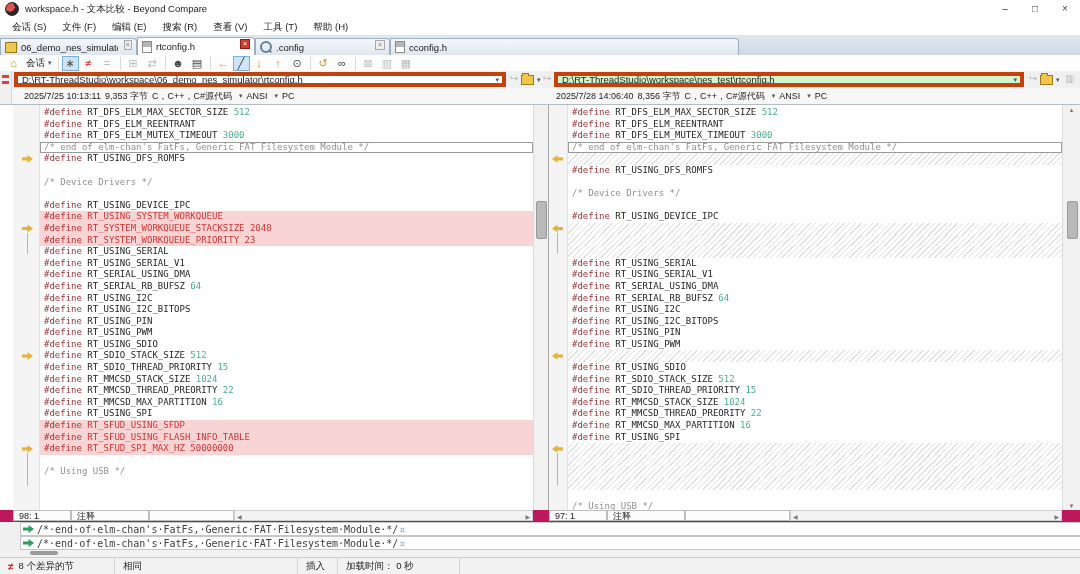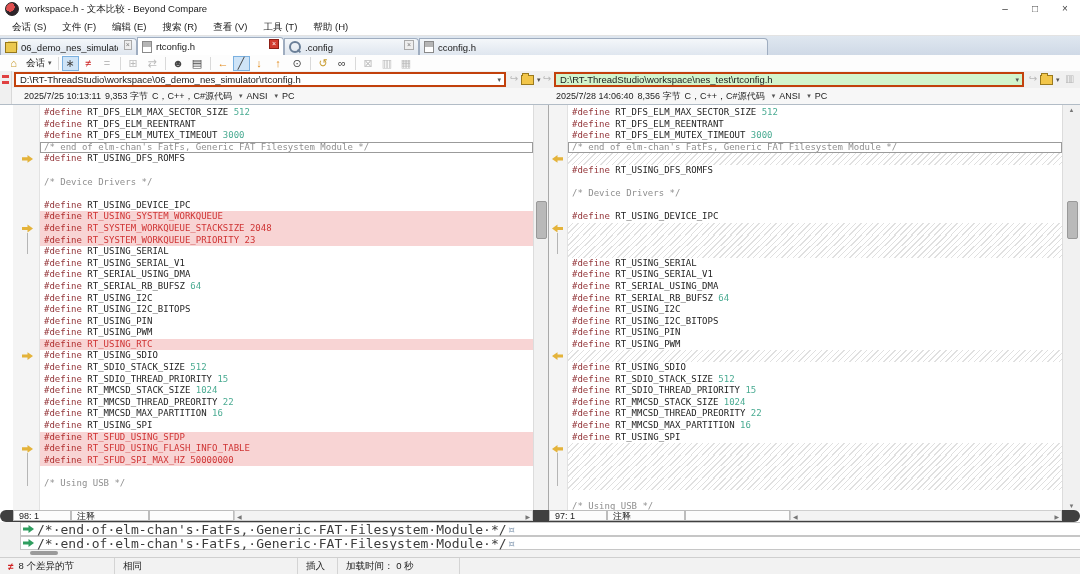--- a/index.html
+++ b/index.html
@@ -26,21 +26,21 @@
   
   .toolbar{position:absolute;left:0;top:55px;width:1080px;height:16px;background:#fdfdfd;display:flex;align-items:center;padding-left:4px;box-sizing:border-box;}
   .tbtn{min-width:17px;height:15px;display:flex;align-items:center;justify-content:center;font-size:11px;color:#444;padding:0 1px;}
   .tbtn.box{background:#cfe4f7;border:1px solid #7ab0e0;box-sizing:border-box;}
   .tbtn.gold{color:#c79a2c;} .tbtn.red{color:#cc2222;} .tbtn.orange{color:#e08818;} .tbtn.gray{color:#bcbcbc;}
   .tsep{width:1px;height:13px;background:#d9d9d9;margin:0 3px;}
   .tlabelbtn{display:flex;align-items:center;height:15px;padding:0 3px;font-size:9.5px;color:#222;}
   .caret{font-size:7px;color:#555;margin-left:3px;}
   
   .pathrow{position:absolute;left:0;top:71px;width:1080px;height:17px;background:#f0f0f0;}
-  .combo{position:absolute;top:1px;height:15px;box-sizing:border-box;border:2px solid #c2410c;background:#fff;display:flex;align-items:center;font-size:9.5px;padding-left:4px;white-space:nowrap;overflow:hidden;}
+  .combo{position:absolute;top:1px;height:15px;box-sizing:border-box;border:4px solid #c2410c;background:#fff;display:flex;align-items:center;font-size:9.5px;padding-left:4px;white-space:nowrap;overflow:hidden;}
   .combo .caret{margin-left:auto;padding-right:3px;}
   .combo.green{background:#d2f5cd;}
   .smicon{position:absolute;top:2px;font-size:10px;color:#b8b8b8;}
   .folderbtn{position:absolute;top:2px;width:20px;height:13px;display:flex;align-items:center;}
   .i-folder{width:11px;height:8px;background:#f2c64a;border:1px solid #9a7a1e;position:relative;}
   .i-folder::before{content:"";position:absolute;top:-3px;left:0;width:5px;height:2px;background:#f2c64a;border:1px solid #9a7a1e;border-bottom:none;}
   
   .inforow{position:absolute;left:0;top:88px;width:1080px;height:16px;background:#f7f7f7;border-bottom:1px solid #c9cfd6;}
   .finfo{position:absolute;top:0;height:16px;display:flex;align-items:center;gap:4px;font-size:9px;color:#1c1c1c;white-space:nowrap;}
   
@@ -59,27 +59,27 @@
   .arr{position:absolute;display:inline-block;width:11px;height:9px;background:#e4b33a;
        clip-path:polygon(0 33%,50% 33%,50% 6%,100% 50%,50% 94%,50% 67%,0 67%);filter:drop-shadow(0 0 0.5px #6e5408);}
   .arr.l{transform:scaleX(-1);}
   .arr.green{background:#2f9e5f;position:static;flex:none;margin:0 3px 0 2px;}
   .conn{position:absolute;width:1px;background:#b5b5b5;}
   .vscroll{position:absolute;top:0;height:406px;background:#f1f1f1;border-left:1px solid #dcdcdc;box-sizing:border-box;}
   .vthumb{position:absolute;left:2px;width:9px;background:#b9b9b9;border:1px solid #999;border-radius:2px;}
   .divider{position:absolute;top:0;width:1px;height:406px;background:#a9a9a9;}
   .sarrow{position:absolute;left:0;width:100%;text-align:center;font-size:6px;color:#777;}
   
-  .panestatus{position:absolute;left:0;top:510px;width:1080px;height:12px;background:#404040;font-size:9px;border-radius:6px;}
+  .panestatus{position:absolute;left:0;top:510px;width:1080px;height:12px;background:#be185d;font-size:9px;}
   .pcell{position:absolute;top:0;height:11px;background:#fcfcfc;border:1px solid #bdbdbd;box-sizing:border-box;line-height:10px;padding-left:5px;}
   .hscroll{position:absolute;top:0;height:11px;background:#f3f3f3;border:1px solid #cfcfcf;box-sizing:border-box;color:#777;font-size:6px;}
   .hscroll .la{position:absolute;left:2px;top:2px;} .hscroll .ra{position:absolute;right:2px;top:2px;}
   
   .detail{position:absolute;left:0;width:1080px;height:14px;background:#f0f0f0;}
-  .dcontent{position:absolute;left:20px;top:0;width:1060px;height:14px;background:#fff;border:1px solid #c6c6c6;border-right:none;box-sizing:border-box;display:flex;align-items:center;font-family:"DejaVu Sans Mono","Liberation Mono",monospace;font-size:13px;color:#3c3c3c;white-space:pre;}
+  .dcontent{position:absolute;left:20px;top:0;width:1060px;height:14px;background:#fff;border:1px solid #c6c6c6;border-right:none;box-sizing:border-box;display:flex;align-items:center;font-family:"DejaVu Sans Mono","Liberation Mono",monospace;font-size:10px;color:#3c3c3c;white-space:pre;}
   .eol{color:#8fa3b8;margin-left:1px;}
   .dhscroll{position:absolute;left:0;top:550px;width:1080px;height:7px;background:#f2f2f2;}
   .dhthumb{position:absolute;left:30px;top:1px;width:28px;height:4px;background:#9a9a9a;border-radius:2px;}
   
   .statusbar{position:absolute;left:0;top:557px;width:1080px;height:17px;background:#f2f2f2;border-top:1px solid #cfcfcf;box-sizing:border-box;display:flex;align-items:center;font-size:9.5px;color:#222;}
   .scell{height:17px;display:flex;align-items:center;border-right:1px solid #d4d4d4;box-sizing:border-box;padding-left:8px;}
   .neq{color:#d01f1f;font-weight:bold;margin-right:5px;font-size:10px;}
 </style>
 </head>
 <body>
@@ -103,21 +103,21 @@
       <span class="menuitem">工具 (T)</span>
       <span class="menuitem">帮助 (H)</span>
     </div>
 
   <div class="tabbar" id="tabbar">
       <div class="tab" style="width: 137px;">
         <span class="i-session"></span>
         <span class="tlabel">06_demo_nes_simulator &lt;...</span>
         <span class="closebox">×</span>
       </div>
-      <div class="tab active" style="width: 147px;">
+      <div class="tab active" style="width: 118px;">
         <span class="i-file"></span>
         <span class="tlabel">rtconfig.h</span>
         <span class="closebox red">×</span>
       </div>
       <div class="tab" style="width: 135px;">
         <span class="i-search"></span>
         <span class="tlabel">.config</span>
         <span class="closebox">×</span>
       </div>
       <div class="tab" style="width: 349px;">
@@ -234,21 +234,20 @@
         <div class="line diff"><span class="c-dird">#define</span><span> </span><span class="c-idd">RT_SYSTEM_WORKQUEUE_STACKSIZE</span><span class="c-numd"> 2048</span></div>
         <div class="line diff"><span class="c-dird">#define</span><span> </span><span class="c-idd">RT_SYSTEM_WORKQUEUE_PRIORITY</span><span class="c-numd"> 23</span></div>
         <div class="line code"><span class="c-dir">#define</span><span> </span><span class="c-id">RT_USING_SERIAL</span></div>
         <div class="line code"><span class="c-dir">#define</span><span> </span><span class="c-id">RT_USING_SERIAL_V1</span></div>
         <div class="line code"><span class="c-dir">#define</span><span> </span><span class="c-id">RT_SERIAL_USING_DMA</span></div>
         <div class="line code"><span class="c-dir">#define</span><span> </span><span class="c-id">RT_SERIAL_RB_BUFSZ</span><span class="c-num"> 64</span></div>
         <div class="line code"><span class="c-dir">#define</span><span> </span><span class="c-id">RT_USING_I2C</span></div>
         <div class="line code"><span class="c-dir">#define</span><span> </span><span class="c-id">RT_USING_I2C_BITOPS</span></div>
         <div class="line code"><span class="c-dir">#define</span><span> </span><span class="c-id">RT_USING_PIN</span></div>
         <div class="line code"><span class="c-dir">#define</span><span> </span><span class="c-id">RT_USING_PWM</span></div>
-        <div class="line diff"><span class="c-dird">#define</span><span> </span><span class="c-idd">RT_USING_RTC</span></div>
         <div class="line code"><span class="c-dir">#define</span><span> </span><span class="c-id">RT_USING_SDIO</span></div>
         <div class="line code"><span class="c-dir">#define</span><span> </span><span class="c-id">RT_SDIO_STACK_SIZE</span><span class="c-num"> 512</span></div>
         <div class="line code"><span class="c-dir">#define</span><span> </span><span class="c-id">RT_SDIO_THREAD_PRIORITY</span><span class="c-num"> 15</span></div>
         <div class="line code"><span class="c-dir">#define</span><span> </span><span class="c-id">RT_MMCSD_STACK_SIZE</span><span class="c-num"> 1024</span></div>
         <div class="line code"><span class="c-dir">#define</span><span> </span><span class="c-id">RT_MMCSD_THREAD_PREORITY</span><span class="c-num"> 22</span></div>
         <div class="line code"><span class="c-dir">#define</span><span> </span><span class="c-id">RT_MMCSD_MAX_PARTITION</span><span class="c-num"> 16</span></div>
         <div class="line code"><span class="c-dir">#define</span><span> </span><span class="c-id">RT_USING_SPI</span></div>
         <div class="line diff"><span class="c-dird">#define</span><span> </span><span class="c-idd">RT_SFUD_USING_SFDP</span></div>
         <div class="line diff"><span class="c-dird">#define</span><span> </span><span class="c-idd">RT_SFUD_USING_FLASH_INFO_TABLE</span></div>
         <div class="line diff"><span class="c-dird">#define</span><span> </span><span class="c-idd">RT_SFUD_SPI_MAX_HZ</span><span class="c-numd"> 50000000</span></div>

